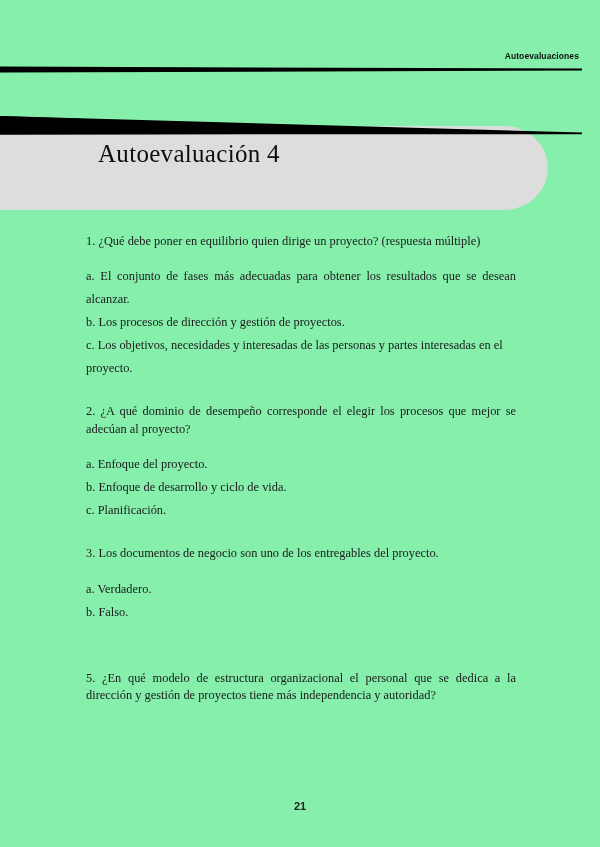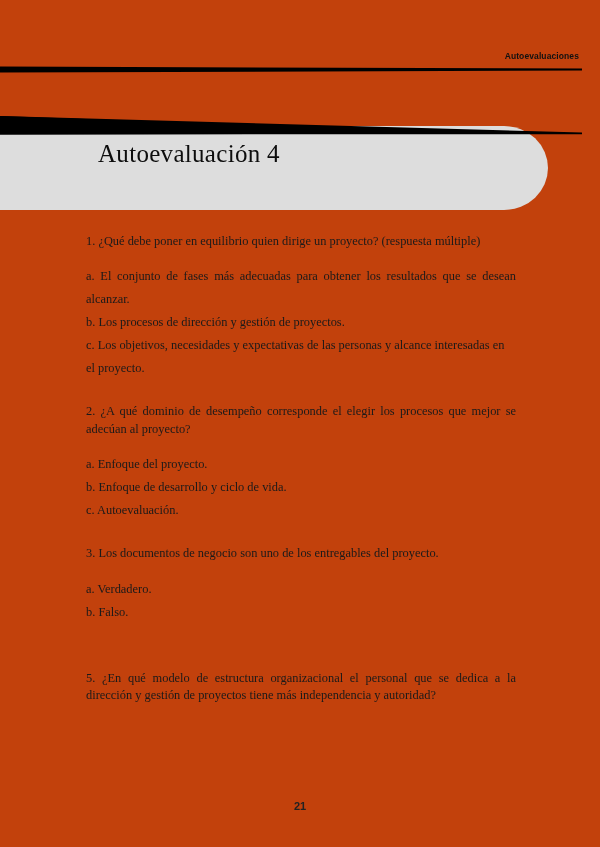--- a/index.html
+++ b/index.html
@@ -5,21 +5,21 @@
 <style>
   html, body {
     margin: 0;
     padding: 0;
     background: #ffffff;
   }
   .page {
     position: relative;
     width: 600px;
     height: 847px;
-    background: #c2410c;
+    background: #86efac;
     overflow: hidden;
     font-family: "Liberation Serif", "DejaVu Serif", serif;
     color: #1a1a1a;
   }
 
   
   .running-header {
     position: absolute;
     top: 51px;
     right: 21px;
@@ -139,32 +139,32 @@
     <div class="title-text">Autoevaluación 4</div>
   </div>
 
   <div class="content">
 
     <div class="q-block">
       <p class="q-stem">1. ¿Qué debe poner en equilibrio quien dirige un proyecto? (respuesta múltiple)</p>
       <ul class="opt-list">
         <li class="opt">a. El conjunto de fases más adecuadas para obtener los resultados que se de­sean alcanzar.</li>
         <li class="opt">b. Los procesos de dirección y gestión de proyectos.</li>
-        <li class="opt">c. Los objetivos, necesidades y expectativas de las personas y alcance interesadas en el proyecto.</li>
+        <li class="opt">c. Los objetivos, necesidades y interesadas de las personas y partes interesadas en el proyecto.</li>
       </ul>
     </div>
 
     <div class="gap"></div>
 
     <div class="q-block">
       <p class="q-stem">2. ¿A qué dominio de desempeño corresponde el elegir los procesos que mejor se adecúan al proyecto?</p>
       <ul class="opt-list">
         <li class="opt">a. Enfoque del proyecto.</li>
         <li class="opt">b. Enfoque de desarrollo y ciclo de vida.</li>
-        <li class="opt">c. Autoevaluación.</li>
+        <li class="opt">c. Planificación.</li>
       </ul>
     </div>
 
     <div class="gap"></div>
 
     <div class="q-block">
       <p class="q-stem">3. Los documentos de negocio son uno de los entregables del proyecto.</p>
       <ul class="opt-list">
         <li class="opt">a. Verdadero.</li>
         <li class="opt">b. Falso.</li>

